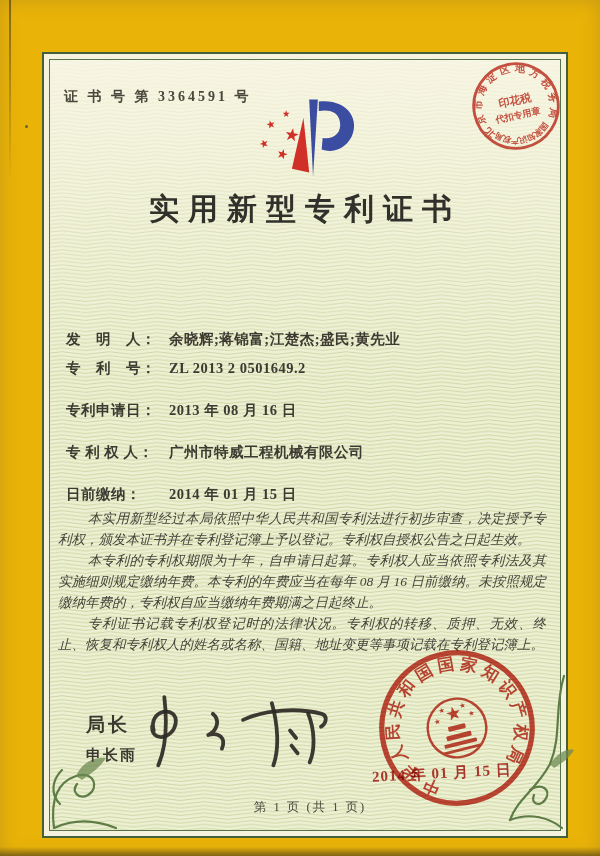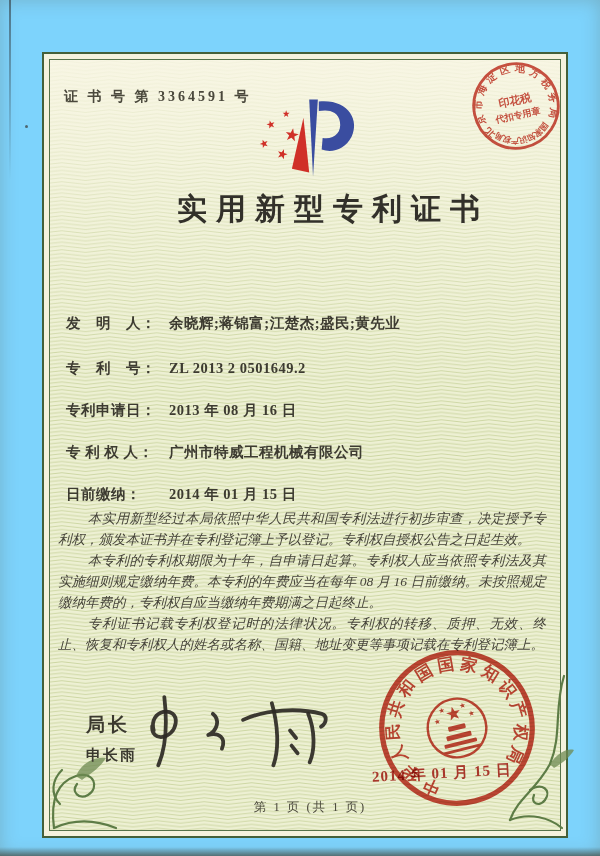--- a/index.html
+++ b/index.html
@@ -1,18 +1,18 @@
 <!DOCTYPE html>
 <html style="--seal-red: #c43527; --logo-blue: #3a4da0; --logo-red: #d03028; --border-green: #44603a; --panel-green: #edf0d3; --paper: #f8f5e6;"><head>
 <meta charset="utf-8">
 <style>
   html,body{margin:0;padding:0;background:#888;}
   .page{
     position:relative;width:600px;height:856px;overflow:hidden;
-    background:#7dd3fc;
+    background:#eab308;
     font-family:"Liberation Serif","DejaVu Serif",serif;
     box-shadow:inset 0 0 18px rgba(90,80,50,.25);
   }
   
   .scanline-left{position:absolute;left:9px;top:0;width:2px;height:180px;
     background:linear-gradient(to bottom,rgba(40,40,40,.55),rgba(40,40,40,0));}
   .scan-shadow-bottom{position:absolute;left:0;bottom:0;width:100%;height:9px;
     background:linear-gradient(to top,rgba(55,45,25,.55),rgba(55,45,25,0));}
   .speck{position:absolute;left:25px;top:125px;width:3px;height:3px;border-radius:50%;background:#3a3a38;opacity:.7;}
 
@@ -22,21 +22,21 @@
   .cert-inner{position:absolute;left:5px;top:5px;right:5px;bottom:5px;
     border:1px solid #56724a;overflow:hidden;background:#edf0d3;}
   .cert-inner svg.waves{position:absolute;left:0;top:0;width:100%;height:100%;}
   .sheen{position:absolute;left:0;top:0;right:0;bottom:0;
     background:linear-gradient(180deg,rgba(250,247,231,.85) 0%,rgba(250,247,231,.3) 22%,rgba(250,247,231,0) 42%);}
 
   
   .certno{position:absolute;left:64px;top:88px;font-size:14px;letter-spacing:3px;color:#4a483c;font-weight:600;}
   .logo{position:absolute;left:250px;top:90px;width:128px;height:96px;}
   .title{position:absolute;left:42px;top:189px;width:526px;text-align:center;
-    font-size:30px;font-weight:bold;letter-spacing:9px;color:#32302a;padding-left:28px;}
+    font-size:30px;font-weight:bold;letter-spacing:9px;color:#32302a;}
   .frow{position:absolute;left:66px;font-size:14.5px;font-weight:600;color:#3d3b31;white-space:nowrap;letter-spacing:.5px;}
   .flabel{display:inline-block;min-width:103px;}
   .body-text{position:absolute;left:58px;top:508px;width:488px;font-size:13.5px;
     line-height:1.56;color:#46443a;text-align:justify;font-style:italic;}
   .body-text p{margin:0;text-indent:2.2em;}
   .signer-title{position:absolute;left:86px;top:712px;font-size:19px;letter-spacing:3px;color:#3b392f;font-weight:600;}
   .signer-name{position:absolute;left:86px;top:746px;font-size:15px;letter-spacing:2px;color:#3b392f;font-weight:600;}
   .signature{position:absolute;left:128px;top:680px;width:212px;height:104px;z-index:3;}
   .footer{position:absolute;left:42px;top:799px;width:536px;text-align:center;
     font-size:12.5px;letter-spacing:2px;color:#4a483c;}
@@ -96,21 +96,21 @@
         <use href="#star" transform="translate(36,25) scale(0.38)"></use>
         <use href="#star" transform="translate(20,36) scale(0.45) rotate(-15)"></use>
         <use href="#star" transform="translate(42,47) scale(0.72) rotate(10)"></use>
         <use href="#star" transform="translate(13,56) scale(0.45) rotate(-20)"></use>
         <use href="#star" transform="translate(32,67) scale(0.55) rotate(18)"></use>
       </g>
     </svg>
 
     <div class="title">实用新型专利证书</div>
 
-    <div class="frow" style="top:314px">
+    <div class="frow" style="top:330px">
       <span class="flabel">发　明　人：</span><span>余晓辉;蒋锦富;江楚杰;盛民;黄先业</span>
     </div>
     <div class="frow" style="top:359px">
       <span class="flabel">专　利　号：</span><span>ZL 2013 2 0501649.2</span>
     </div>
     <div class="frow" style="top:401px">
       <span class="flabel">专利申请日：</span><span>2013 年 08 月 16 日</span>
     </div>
     <div class="frow" style="top:443px">
       <span class="flabel">专 利 权 人：</span><span>广州市特威工程机械有限公司</span>

